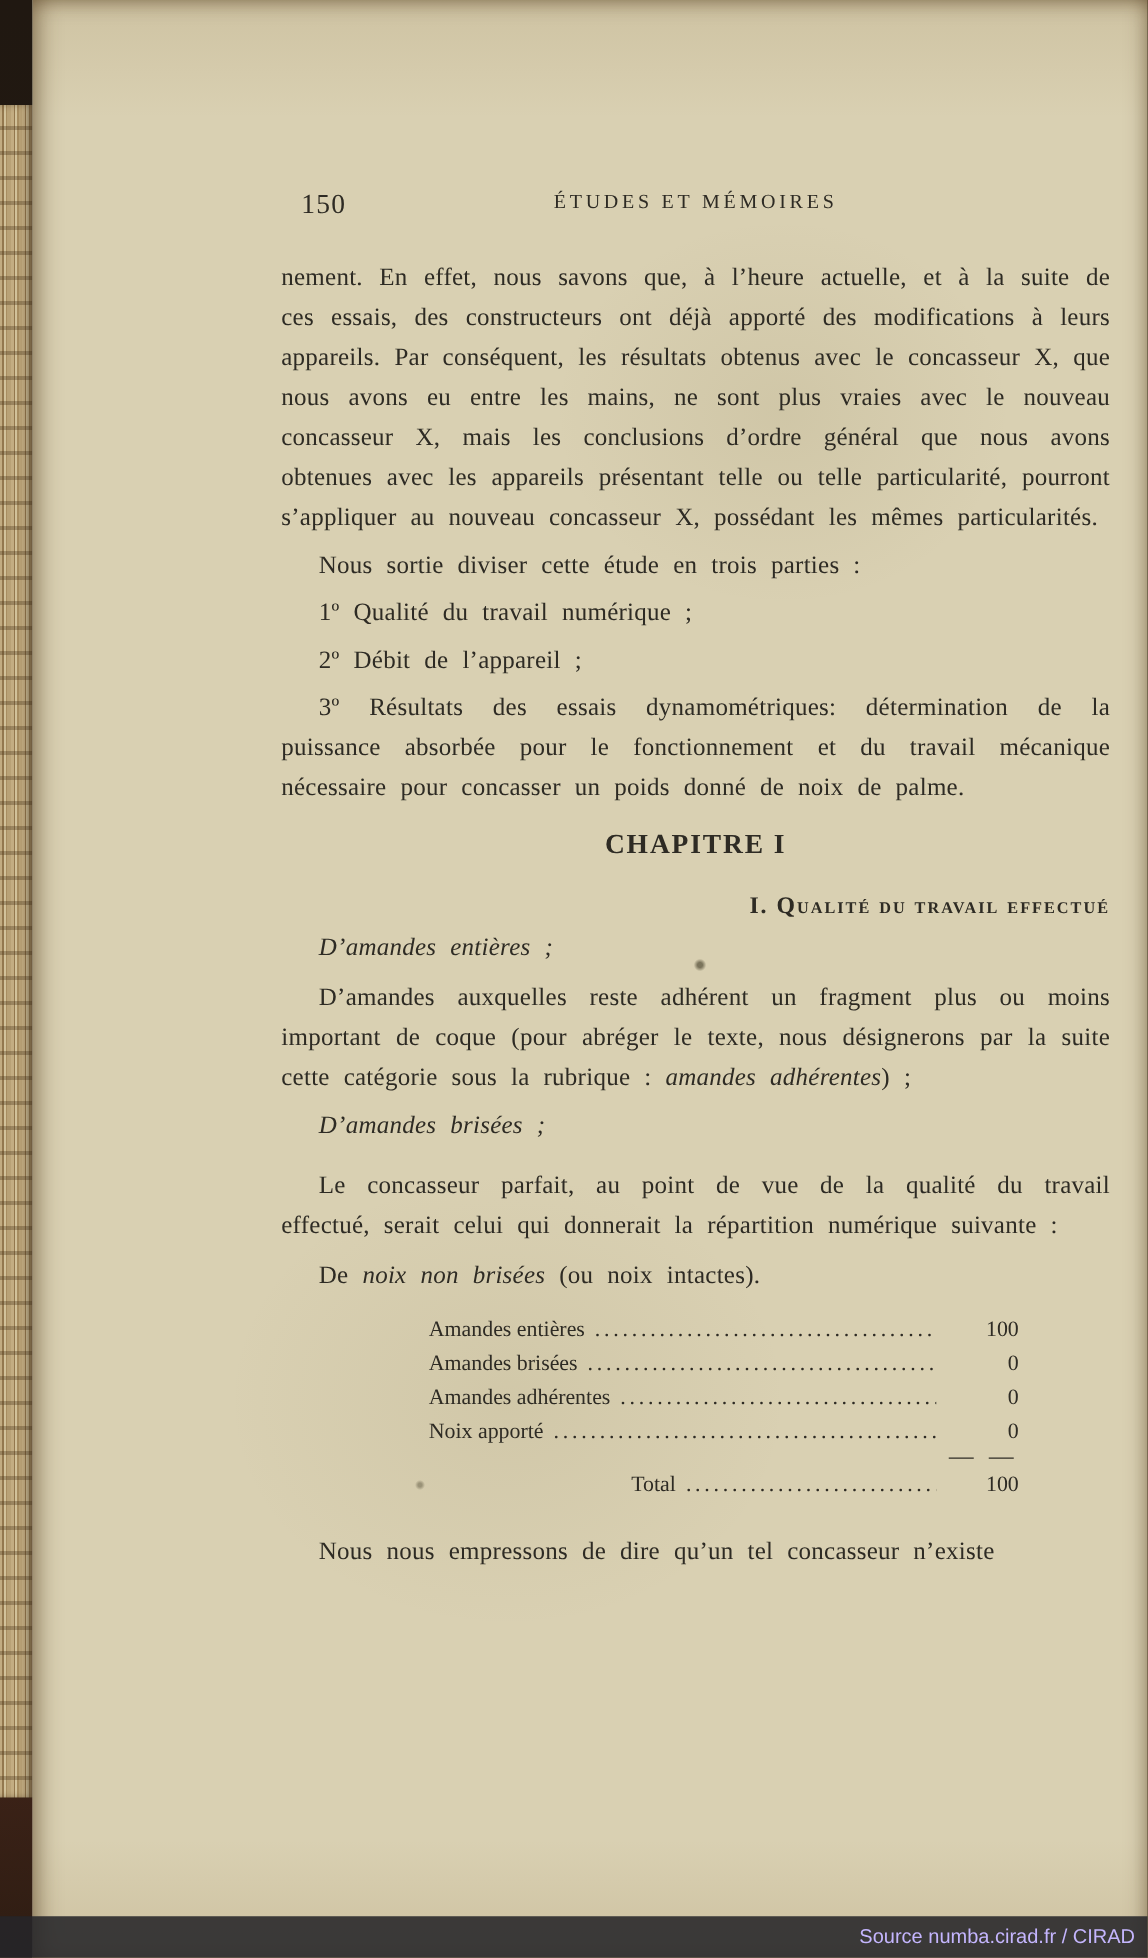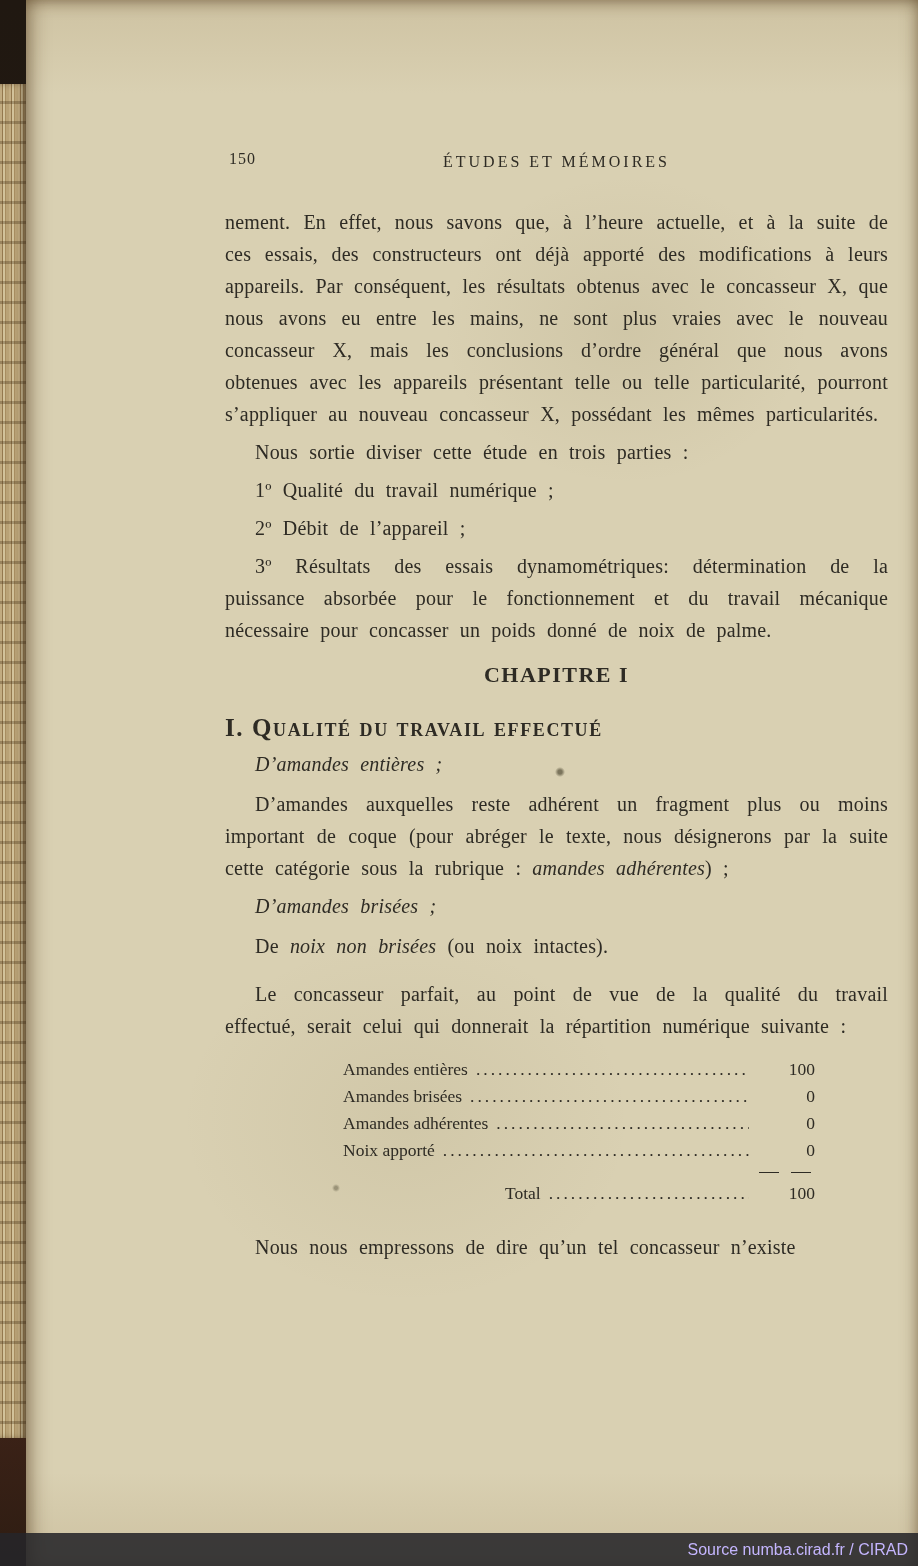--- a/index.html
+++ b/index.html
@@ -25,33 +25,33 @@
       radial-gradient(ellipse 260px 220px at 600px 330px, rgba(125,112,70,.10), rgba(125,112,70,0) 70%),
       radial-gradient(ellipse 320px 260px at 380px 1120px, rgba(125,112,70,.09), rgba(125,112,70,0) 70%),
       linear-gradient(180deg, rgba(150,125,80,.16) 0%, rgba(150,125,80,0) 6%, rgba(150,125,80,0) 94%, rgba(150,125,80,.18) 100%);
     box-shadow:
       inset 12px 0 20px -9px rgba(80,55,25,.6),
       inset -9px 0 16px -8px rgba(80,55,25,.5),
       inset 0 10px 18px -10px rgba(80,55,25,.45);
   }
   .content{position:absolute;left:199px;top:0;width:663px;color:#2e2b24;}
   .page-head{position:relative;margin-top:150px;height:28px;}
-  .page-num{position:absolute;left:4px;top:0;font-size:16px;letter-spacing:1px;}
+  .page-num{position:absolute;left:16px;top:0;font-size:22px;letter-spacing:1px;}
   .running-header{position:absolute;left:0;right:0;top:3px;text-align:center;font-size:16px;letter-spacing:3px;}
   .body{font-size:20px;line-height:32px;text-align:justify;word-spacing:.30em;letter-spacing:.2px;}
   .noindent{margin-top:28px;}
   .indent{text-indent:30px;}
   .mt6{margin-top:6px;}
   .mt8{margin-top:8px;}
   .mt14{margin-top:14px;}
   .mt16{margin-top:16px;}
   .mt24{margin-top:24px;}
   .ital{font-style:italic;}
   .chapter{margin-top:16px;text-align:center;font-size:22px;letter-spacing:1.5px;font-weight:600;}
-  .section{margin-top:26px;text-align:left;font-size:25px;font-weight:600;font-variant:small-caps;letter-spacing:1.6px;}
+  .section{margin-top:26px;text-align:right;font-size:19px;font-weight:600;font-variant:small-caps;letter-spacing:1.6px;}
   .dist-table{margin:14px 0 0 118px;width:472px;}
   .trow{display:flex;align-items:baseline;font-size:17.5px;line-height:27px;}
   .tlabel{white-space:nowrap;}
   .tdots{flex:1;overflow:hidden;white-space:nowrap;letter-spacing:3px;margin:0 8px;}
   .tval{width:58px;text-align:right;flex:none;}
   .trow.total{margin-left:162px;margin-top:7px;}
   .sumline{display:flex;justify-content:flex-end;gap:12px;margin-top:8px;padding-right:4px;}
   .sumline span{display:block;width:20px;border-top:1.7px solid #2e2b24;}
   .source-bar{
     position:absolute;left:0;right:0;bottom:0;height:33px;z-index:5;
@@ -81,23 +81,23 @@
       <p class="body indent mt6">3º Résultats des essais dynamométriques: détermination de la puissance absorbée pour le fonctionnement et du travail mécanique nécessaire pour concasser un poids donné de noix de palme.</p>
 
       <h2 class="chapter">CHAPITRE I</h2>
       <h3 class="section">I. Qualité du travail effectué</h3>
 
       <p class="body indent mt6 ital">D’amandes entières ;</p>
       <p class="body indent mt8"><span>D’amandes auxquelles reste adhérent un fragment plus ou moins important de coque (pour abréger le texte, nous désignerons par la suite cette catégorie sous la rubrique : </span><span class="ital">amandes adhérentes</span><span>) ;</span></p>
 
       <p class="body indent mt6 ital">D’amandes brisées ;</p>
 
+      <p class="body indent mt16">Le concasseur parfait, au point de vue de la qualité du travail effectué, serait celui qui donnerait la répartition numérique suivante :</p>
+
       <p class="body indent mt8"><span>De </span><span class="ital">noix non brisées</span><span> (ou noix intactes).</span></p>
-
-      <p class="body indent mt16">Le concasseur parfait, au point de vue de la qualité du travail effectué, serait celui qui donnerait la répartition numérique suivante :</p>
 
       <div class="dist-table">
         <div class="trow">
           <span class="tlabel">Amandes entières</span>
           <span class="tdots">..........................................................................</span>
           <span class="tval">100</span>
         </div>
         <div class="trow">
           <span class="tlabel">Amandes brisées</span>
           <span class="tdots">..........................................................................</span>

